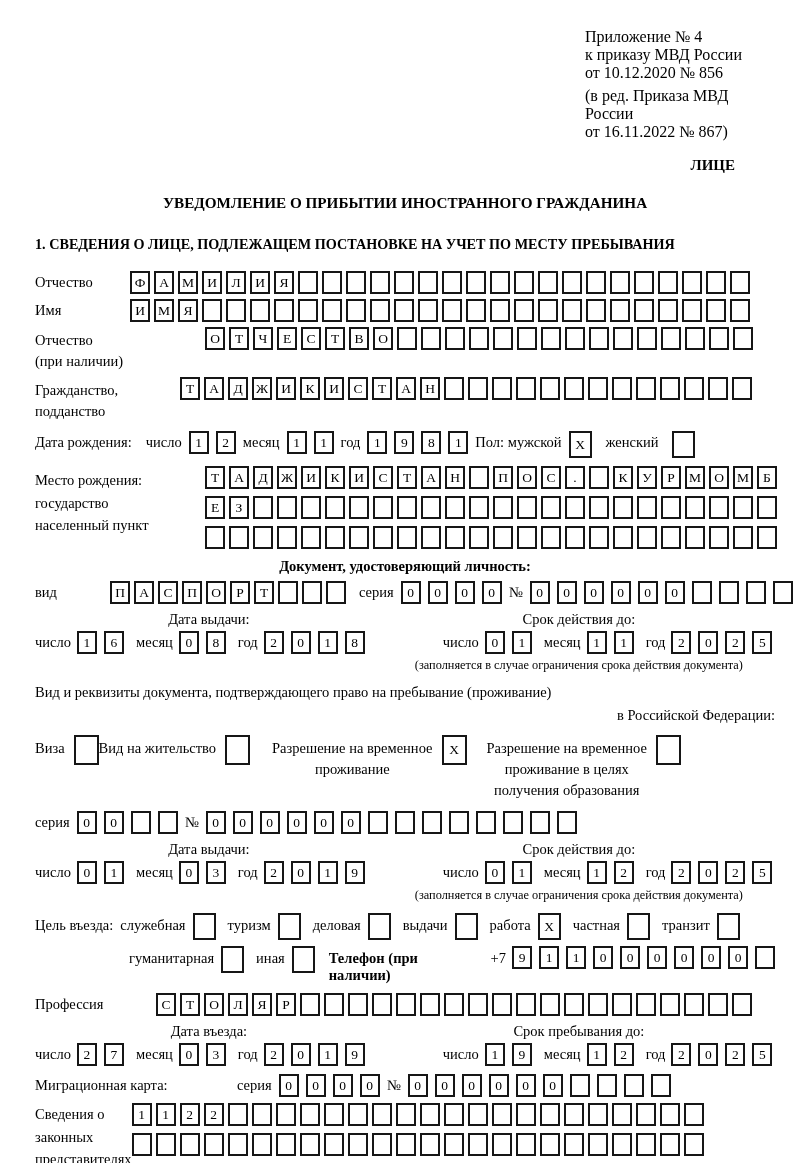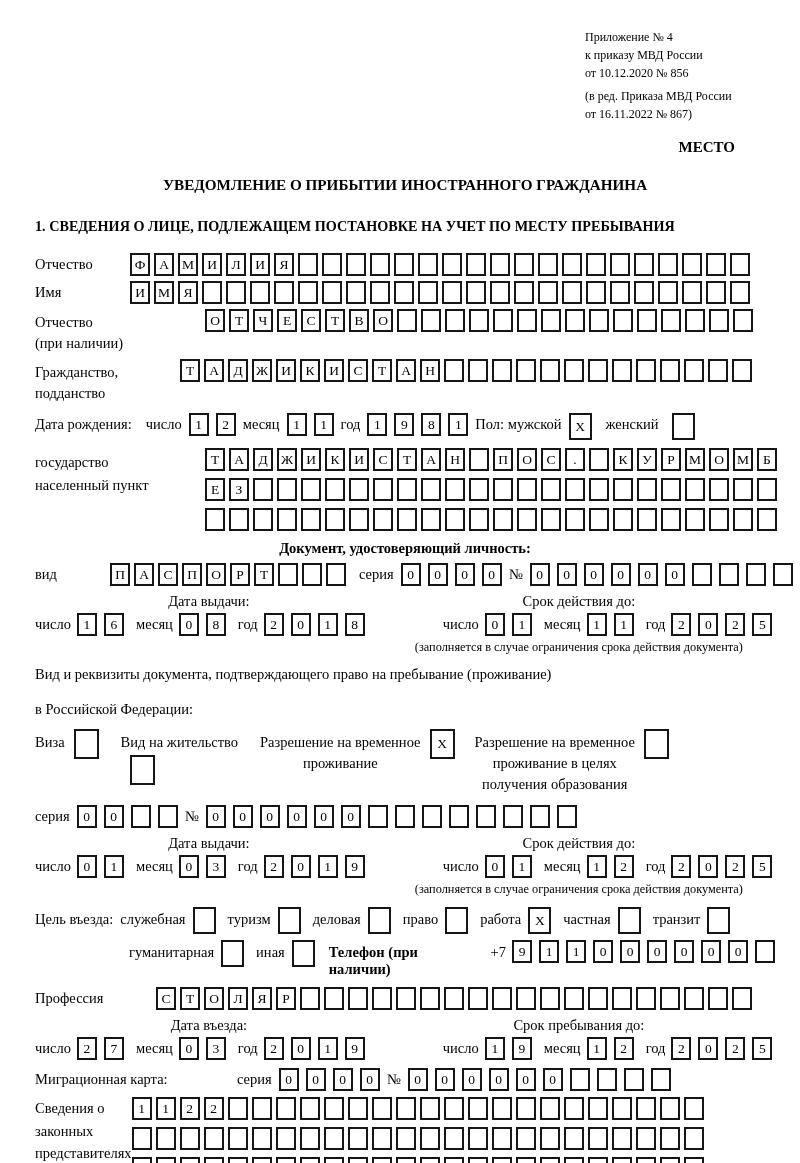--- a/index.html
+++ b/index.html
@@ -3,21 +3,21 @@
 <meta charset="utf-8">
 <style>
   * { margin:0; padding:0; box-sizing:border-box; }
   body {
     width:800px; height:1163px; background:#ffffff; color:#000;
     font-family:"Liberation Serif", serif; font-size:14.5px; overflow:hidden;
   }
   .page { width:800px; height:1163px; padding:28px 25px 0 35px; }
 
   
-  .req-block { margin-left:550px; line-height:18px; font-size:12px; }
+  .req-block { margin-left:550px; line-height:18px; font-size:16px; }
   .req-block .gap-line { margin-top:5px; }
   .forma { text-align:right; font-weight:bold; margin:16px 40px 0 0; font-size:15px; }
 
   .title { text-align:center; font-weight:bold; font-size:15.2px; line-height:22px; margin-top:18px; }
   .blankline { display:inline-block; width:62px; border-bottom:2px solid #222; margin-left:10px; }
   .sec-heading { font-weight:bold; font-size:14.2px; margin-top:22px; margin-bottom:18px; }
 
   
   .cells { display:inline-flex; gap:4px; }
   .cells .cell {
@@ -71,21 +71,21 @@
 
 <div class="page">
 
   <div class="req-block">
     <div>Приложение № 4</div>
     <div>к приказу МВД России</div>
     <div>от 10.12.2020 № 856</div>
     <div class="gap-line">(в ред. Приказа МВД России</div>
     <div>от 16.11.2022 № 867)</div>
   </div>
-  <div class="forma">МЕСТО</div>
+  <div class="forma">ЛИЦЕ</div>
 
   <div class="title">
     <div>УВЕДОМЛЕНИЕ О ПРИБЫТИИ ИНОСТРАННОГО ГРАЖДАНИНА</div>
   </div>
 
   <div class="sec-heading">1. СВЕДЕНИЯ О ЛИЦЕ, ПОДЛЕЖАЩЕМ ПОСТАНОВКЕ НА УЧЕТ ПО МЕСТУ ПРЕБЫВАНИЯ</div>
 
   <div class="frow">
     <div class="flabel w95">Отчество</div>
     <div class="cells">
@@ -239,20 +239,21 @@
         <span class="cell">X</span>
       </span>
     <span class="inline-lbl" style="margin-left:14px;">женский</span>
     <span class="cells chk" style="margin-left:6px;">
         <span class="cell"></span>
       </span>
   </div>
 
   <div class="frow" style="margin-top:8px;">
     <div class="flabel w170" style="line-height:22.5px;">
+      <div>Место рождения:</div>
       <div>государство</div>
       <div>населенный пункт</div>
     </div>
     <div>
       <div class="cells" style="margin-bottom:7px;">
           <span class="cell">Т</span>
           <span class="cell">А</span>
           <span class="cell">Д</span>
           <span class="cell">Ж</span>
           <span class="cell">И</span>
@@ -412,30 +413,30 @@
             <span class="cell">0</span>
             <span class="cell">2</span>
             <span class="cell">5</span>
           </span>
       </div>
       <div class="datenote">(заполняется в случае ограничения срока действия документа)</div>
     </div>
   </div>
 
   <div class="intro-line">Вид и реквизиты документа, подтверждающего право на пребывание (проживание)</div>
-  <div class="intro-line" style="margin-top:12px;">в Российской Федерации:</div>
+  <div class="intro-line" style="margin-top:0;text-align:right;">в Российской Федерации:</div>
 
   <div class="opt-row">
     <div class="opt">
       <span class="optlabel">Виза</span>
       <span class="cells bigchk">
           <span class="cell"></span>
         </span>
     </div>
-    <div class="opt" style="margin-left:22px;flex-direction:column;">
+    <div class="opt" style="">
       <span class="optlabel">Вид на жительство</span>
       <span class="cells bigchk">
           <span class="cell"></span>
         </span>
     </div>
     <div class="opt" style="margin-left:22px;">
       <span class="optlabel">
         <div>Разрешение на временное</div>
         <div>проживание</div>
       </span>
@@ -537,21 +538,21 @@
         <span class="cell"></span>
       </span>
     <span class="pl">туризм</span>
     <span class="cells chk">
         <span class="cell"></span>
       </span>
     <span class="pl">деловая</span>
     <span class="cells chk">
         <span class="cell"></span>
       </span>
-    <span class="pl">право</span>
+    <span class="pl">выдачи</span>
     <span class="cells chk">
         <span class="cell"></span>
       </span>
     <span class="pl">работа</span>
     <span class="cells chk">
         <span class="cell">X</span>
       </span>
     <span class="pl">частная</span>
     <span class="cells chk">
         <span class="cell"></span>

